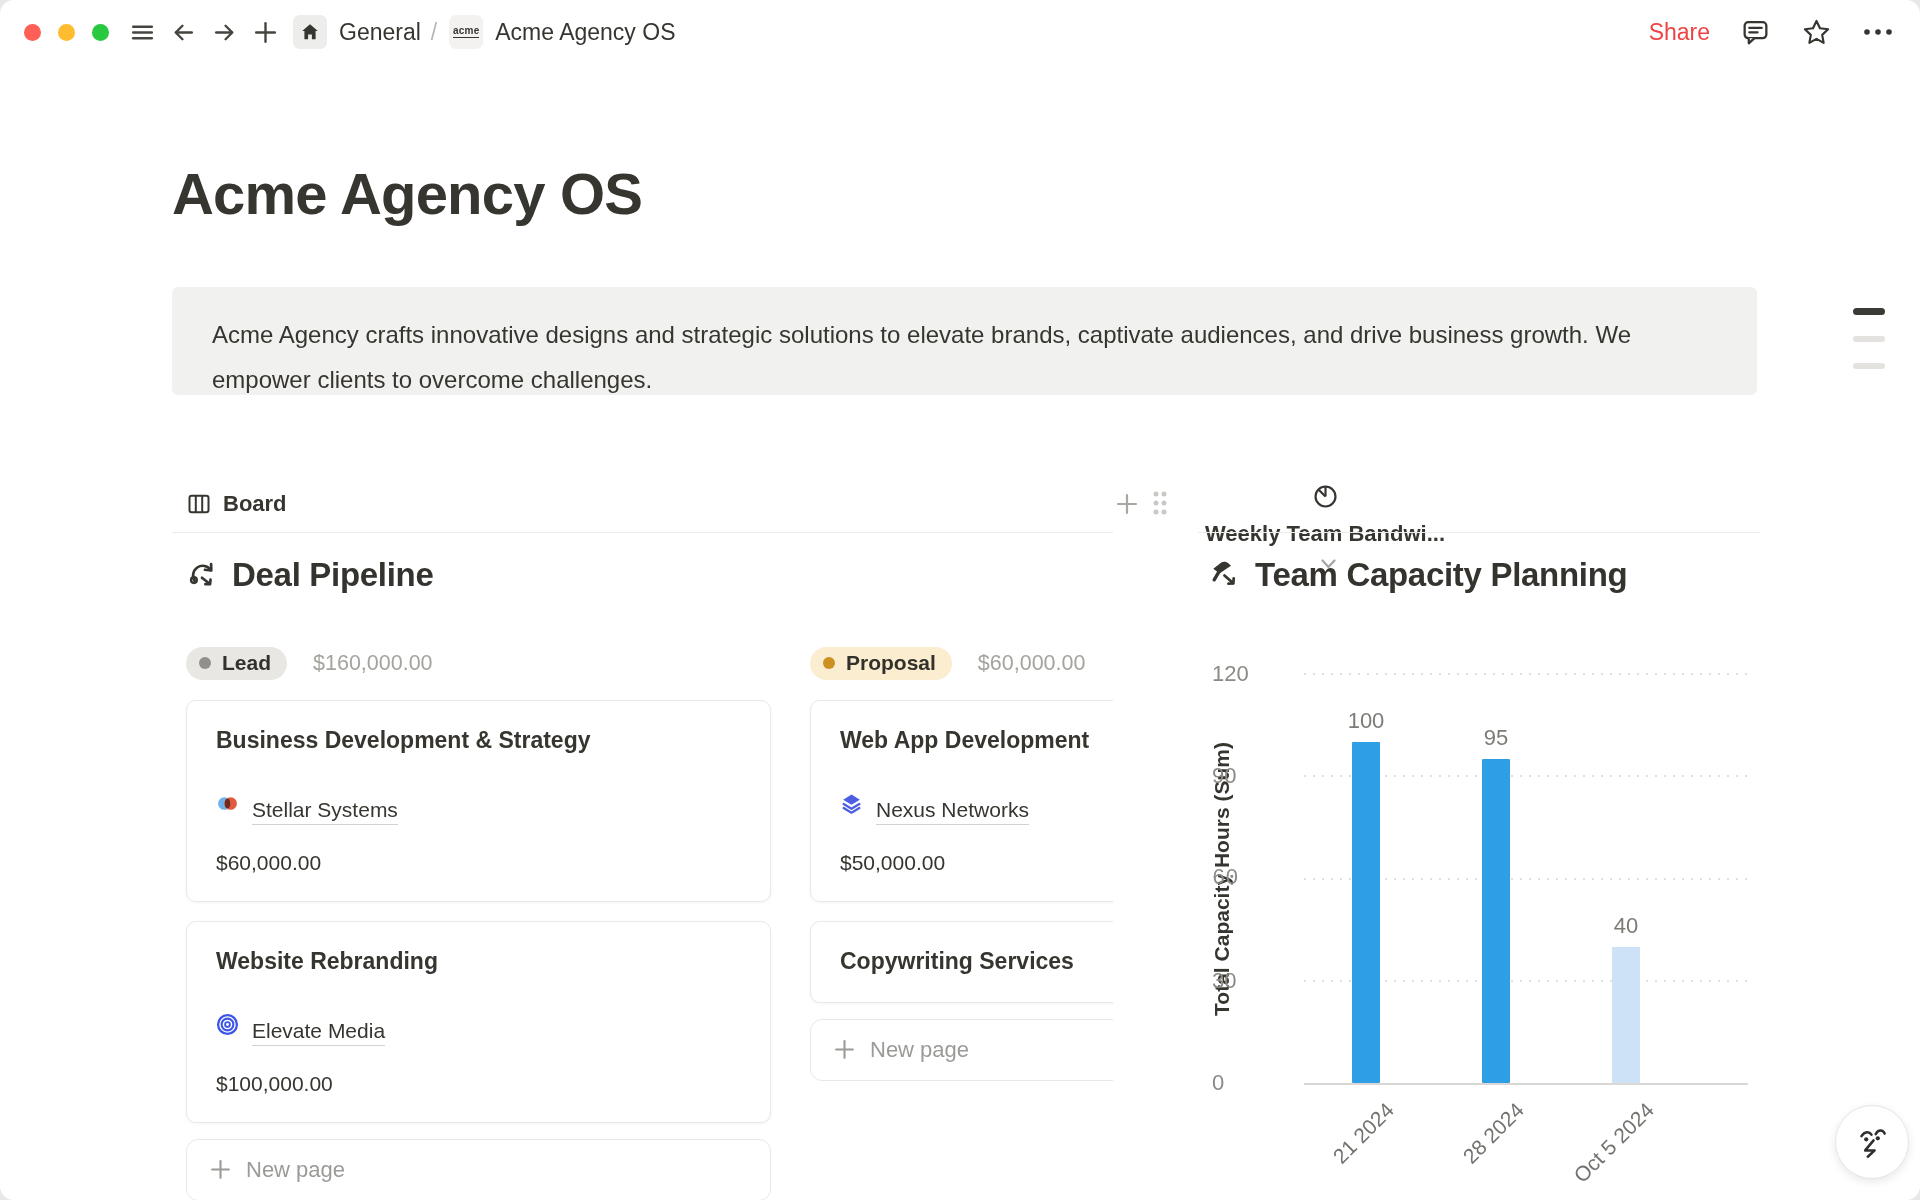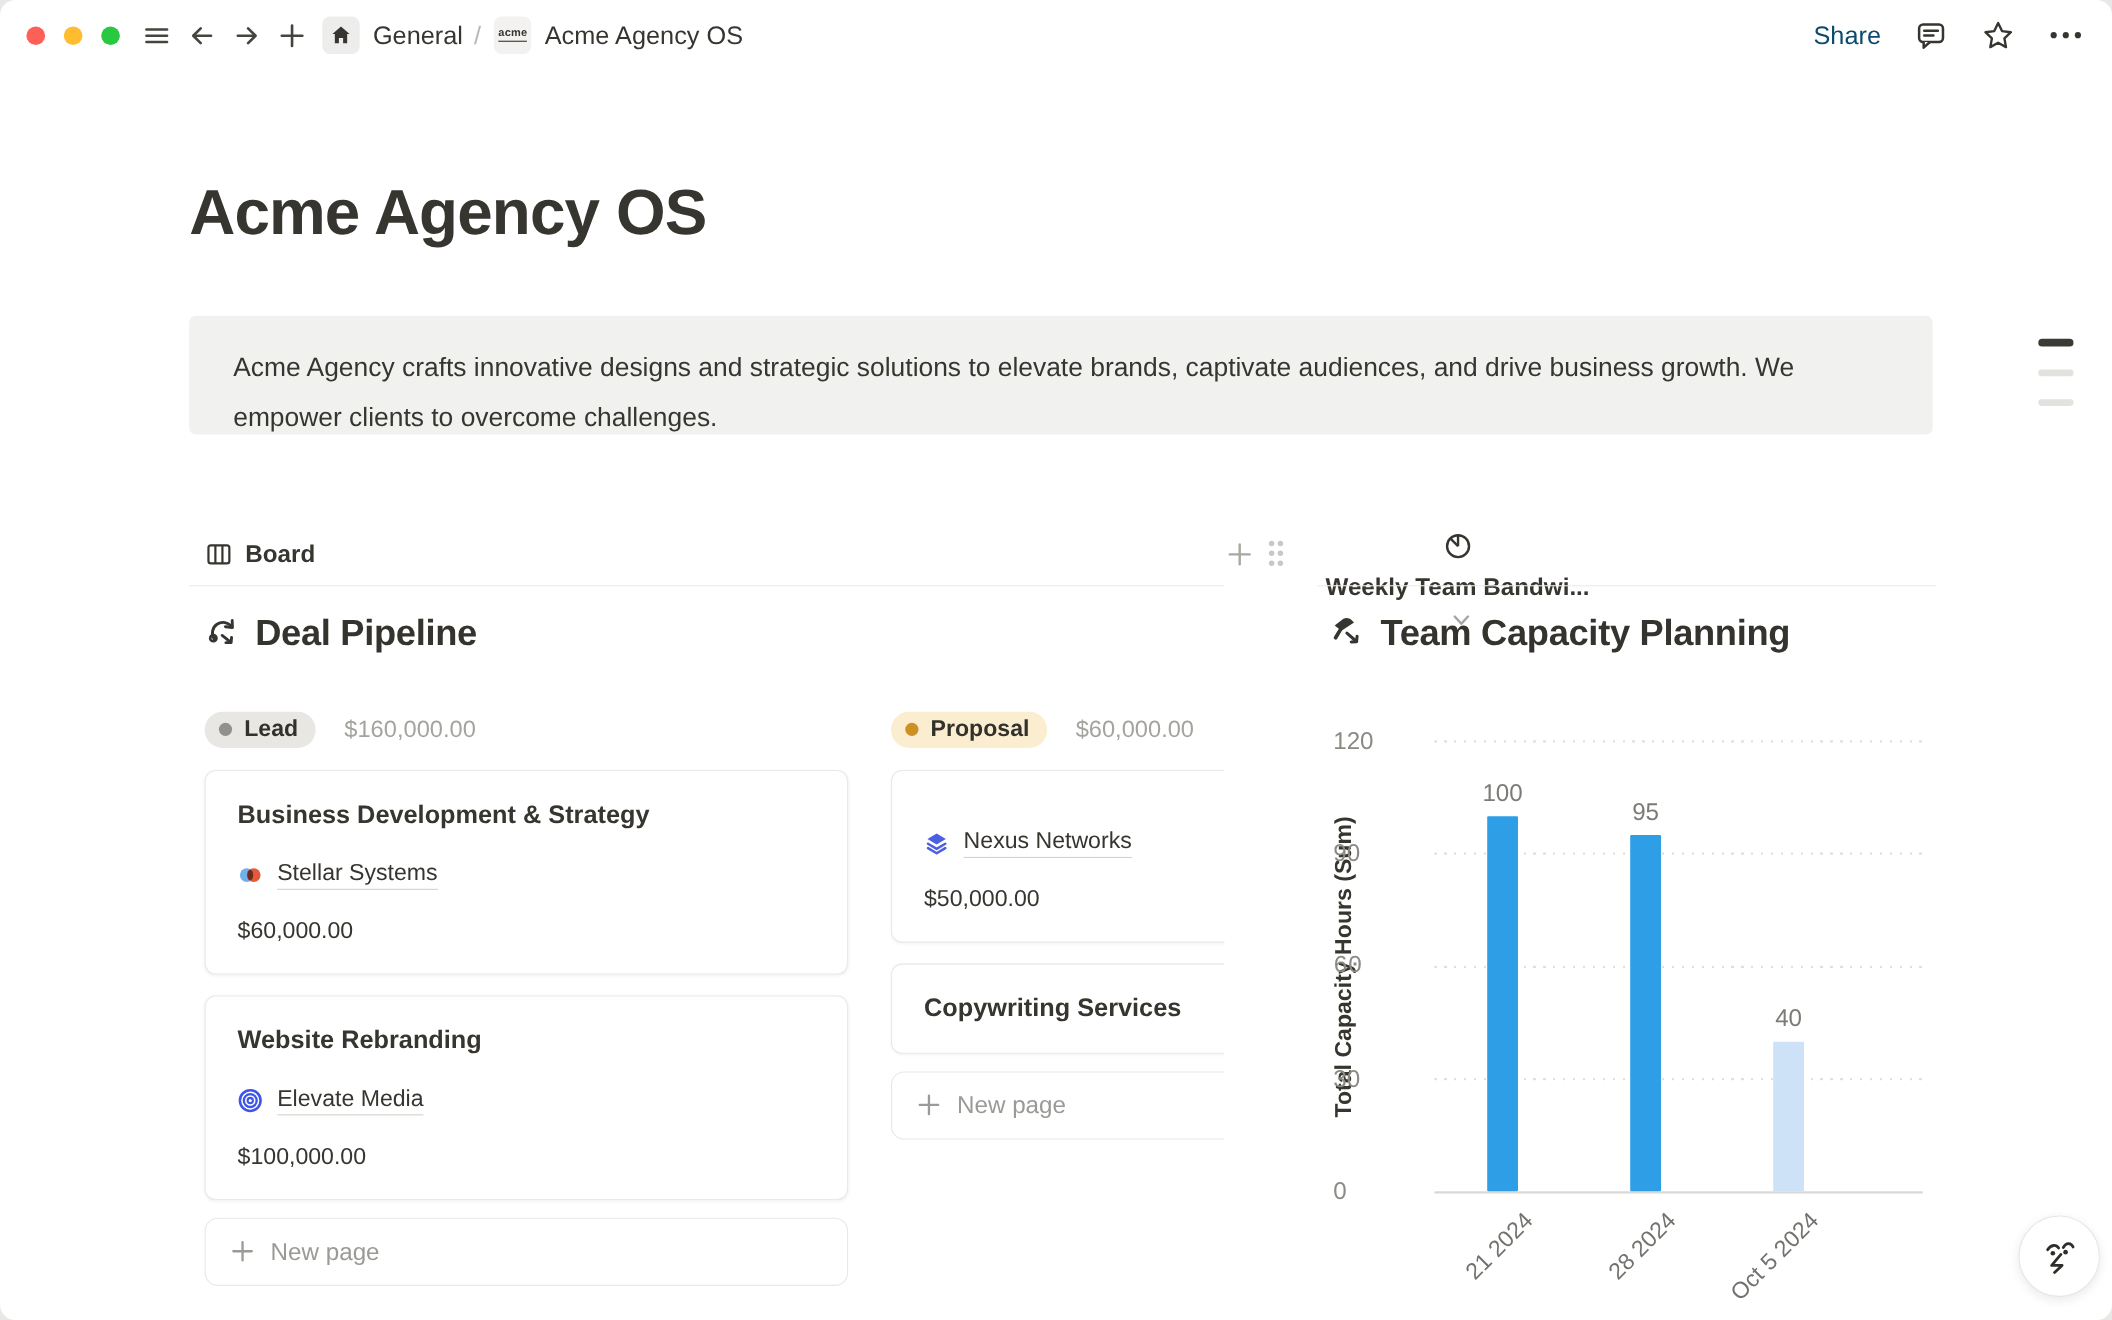--- a/index.html
+++ b/index.html
@@ -16,21 +16,21 @@
   .light.red{background:#fe5f57;}
   .light.yellow{background:#febc2e;}
   .light.green{background:#28c840;}
   .tbtn{display:flex;align-items:center;justify-content:center;margin-right:14px;cursor:default;}
   .chip{width:34px;height:34px;border-radius:7px;background:#ededeb;display:flex;align-items:center;justify-content:center;margin-right:12px;}
   .acme-chip{background:#f3f2f0;}
   .acme-logo{font-size:10px;font-weight:700;letter-spacing:.2px;color:#37352f;border-bottom:1.3px solid #37352f;padding-bottom:1px;line-height:1;}
   .crumb{font-size:23px;color:#37352f;margin-right:10px;white-space:nowrap;}
   .crumb-sep{color:#b9b8b4;margin-right:12px;font-size:23px;}
   .titlebar-right{margin-left:auto;display:flex;align-items:center;gap:30px;}
-  .share{font-size:23px;color:#0c4a6e;}
+  .share{font-size:23px;color:#ef4444;}
   
   .page-title{position:absolute;left:172px;top:160px;margin:0;font-size:58px;font-weight:700;letter-spacing:-.8px;color:#37352f;}
   .callout{position:absolute;left:172px;top:287px;width:1585px;height:108px;background:#f1f1ef;border-radius:6px;}
   .callout p{margin:0;padding:25px 40px;font-size:24px;line-height:45px;color:#37352f;}
   .outline-ind{position:absolute;left:1853px;top:308px;width:32px;}
   .outline-bar{height:7px;border-radius:4px;margin-bottom:21px;}
   .outline-bar.active{background:#3b3a35;}
   .outline-bar.idle{background:#e3e2df;height:6px;}
   
   .view-tab{position:absolute;top:483px;height:42px;display:flex;align-items:center;gap:11px;}
@@ -53,21 +53,21 @@
   .kcol.c0{left:14px;}
   .kcol.c1{left:638px;}
   .col-head{display:flex;align-items:center;gap:26px;height:36px;}
   .pill{display:inline-flex;align-items:center;gap:11px;border-radius:999px;padding:4px 16px 5px 13px;}
   .pill-dot{width:12px;height:12px;border-radius:50%;}
   .pill-label{font-size:21px;font-weight:600;color:#32312c;}
   .col-sum{font-size:21.5px;color:#a5a39e;white-space:nowrap;}
   .kcard{background:#fff;border:1px solid #e9e9e7;border-radius:10px;box-shadow:0 1px 3px rgba(15,15,15,.05);padding:25px 29px 26px;margin-top:19px;}
   .kcard-title{font-size:23px;font-weight:600;color:#37352f;line-height:1.25;}
   .relation{display:flex;align-items:center;gap:13px;margin-top:27px;}
-  .relation-name{font-size:21px;color:#37352f;border-bottom:1.5px solid #d4d2cd;padding-bottom:2px;white-space:nowrap;}
+  .relation-name{font-size:21px;color:#37352f;border-bottom:1.5px solid #d4d2cd;padding-bottom:2px;white-space:nowrap;margin-top:16px;}
   .kcard-amount{margin-top:26px;font-size:21px;color:#37352f;}
   .new-page{display:flex;align-items:center;gap:14px;margin-top:16px;height:62px;border:1px solid #e8e8e6;border-radius:12px;padding-left:22px;color:#9b9a96;}
   .new-page-label{font-size:22px;color:#9b9a96;}
   
   .chart-layer{position:absolute;inset:0;pointer-events:none;}
   .y-axis-title{position:absolute;left:1222px;top:879px;transform:translate(-50%,-50%) rotate(-90deg);font-size:21px;font-weight:700;color:#37352f;white-space:nowrap;}
   .ytick{position:absolute;width:80px;text-align:left;font-size:22px;color:#8b8a85;}
   .gridline{position:absolute;height:2px;background-image:repeating-linear-gradient(90deg,#e0dfdd 0 2px,transparent 2px 9px);}
   .baseline{position:absolute;height:2px;background:#d9d8d5;}
   .bar{position:absolute;border-radius:1px;}
@@ -300,20 +300,21 @@
     <div class="kcol c1">
       <div class="col-head">
         <span class="pill" style="background:#fbedcf;">
           <span class="pill-dot" style="background:#cd9022;"></span>
           <span class="pill-label">Proposal</span>
         </span>
         <span class="col-sum">$60,000.00</span>
       </div>
 
       <div class="kcard">
+        <div class="kcard-title">Web App Development</div>
         <div class="relation">
           <span>
             <svg width="23" height="23" viewBox="0 0 22 22" fill="none">
                 <path d="M11,2.5 L19,7.3 L11,12.1 L3,7.3 Z" fill="#4c5fe2"></path>
                 <path d="M3.5,11.5 L11,16 L18.5,11.5" stroke="#4c5fe2" stroke-width="2.2" stroke-linecap="round" stroke-linejoin="round"></path>
                 <path d="M3.5,15.3 L11,19.8 L18.5,15.3" stroke="#4c5fe2" stroke-width="2.2" stroke-linecap="round" stroke-linejoin="round"></path>
               </svg>
           </span>
           <span class="relation-name">Nexus Networks</span>
         </div>

